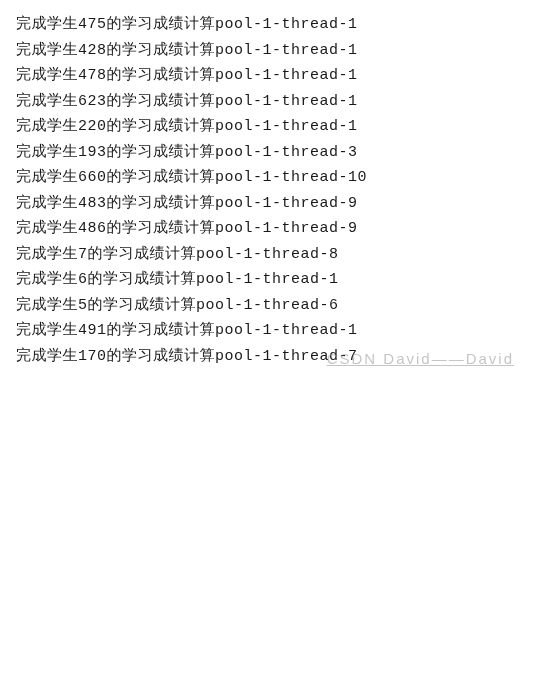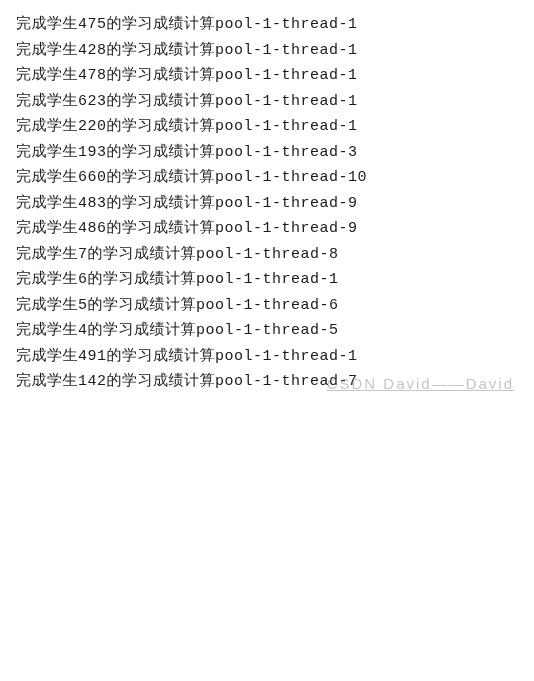--- a/index.html
+++ b/index.html
@@ -39,18 +39,17 @@
     <div class="log-line"><span>完成学生</span><span>478</span><span>的学习成绩计算</span><span>pool-1-thread-1</span></div>
     <div class="log-line"><span>完成学生</span><span>623</span><span>的学习成绩计算</span><span>pool-1-thread-1</span></div>
     <div class="log-line"><span>完成学生</span><span>220</span><span>的学习成绩计算</span><span>pool-1-thread-1</span></div>
     <div class="log-line"><span>完成学生</span><span>193</span><span>的学习成绩计算</span><span>pool-1-thread-3</span></div>
     <div class="log-line"><span>完成学生</span><span>660</span><span>的学习成绩计算</span><span>pool-1-thread-10</span></div>
     <div class="log-line"><span>完成学生</span><span>483</span><span>的学习成绩计算</span><span>pool-1-thread-9</span></div>
     <div class="log-line"><span>完成学生</span><span>486</span><span>的学习成绩计算</span><span>pool-1-thread-9</span></div>
     <div class="log-line"><span>完成学生</span><span>7</span><span>的学习成绩计算</span><span>pool-1-thread-8</span></div>
     <div class="log-line"><span>完成学生</span><span>6</span><span>的学习成绩计算</span><span>pool-1-thread-1</span></div>
     <div class="log-line"><span>完成学生</span><span>5</span><span>的学习成绩计算</span><span>pool-1-thread-6</span></div>
-    <div class="log-line"><span>完成学生</span><span>4</span><span>的学习成绩计算</span><span>pool-1-thread-5</span></div>
     <div class="log-line"><span>完成学生</span><span>491</span><span>的学习成绩计算</span><span>pool-1-thread-1</span></div>
-    <div class="log-line"><span>完成学生</span><span>142</span><span>的学习成绩计算</span><span>pool-1-thread-7</span></div>
+    <div class="log-line"><span>完成学生</span><span>170</span><span>的学习成绩计算</span><span>pool-1-thread-7</span></div>
   </div>
 
 <div class="watermark">CSDN David——David</div>
 
 </body></html>

